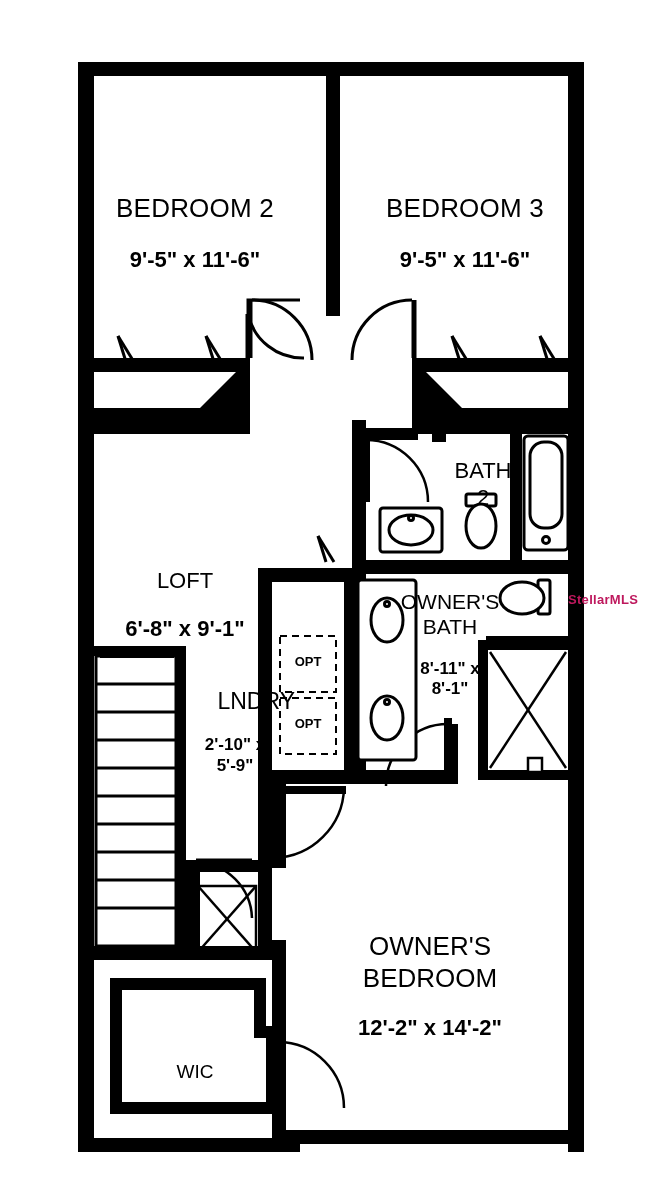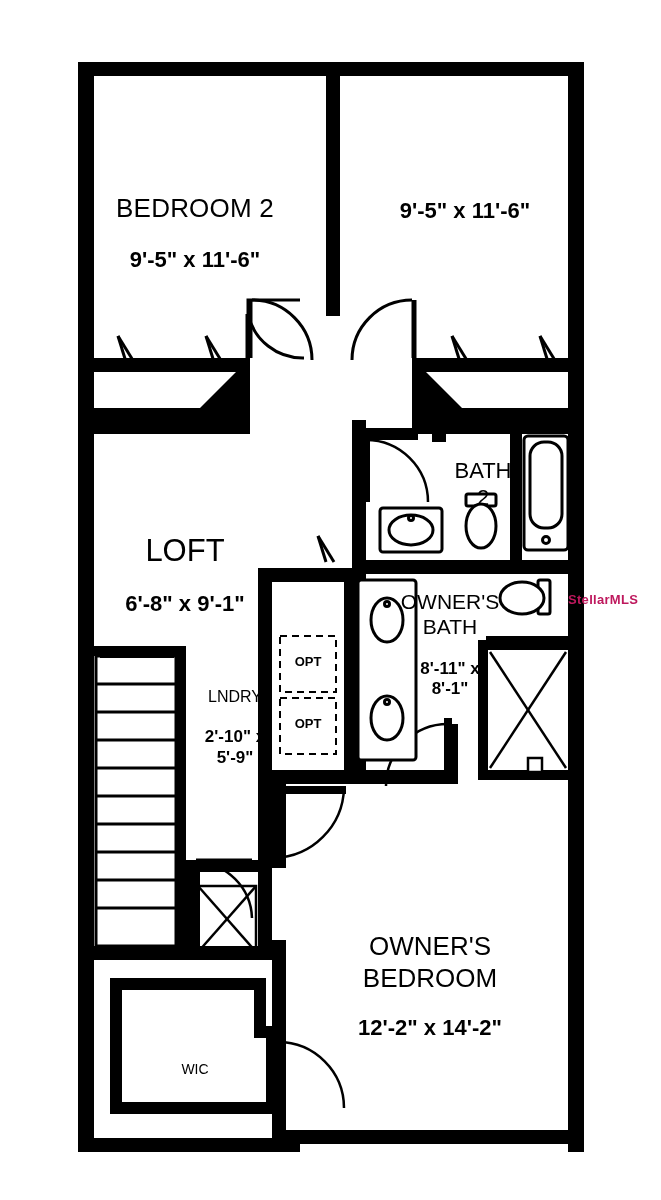--- a/index.html
+++ b/index.html
@@ -41,40 +41,40 @@
   
   #lbl-bed2 { left: 60px; top: 176px; width: 270px; }
   #lbl-bed2 .name { font-size: 26px; letter-spacing: .2px; }
   #lbl-bed2 .dims { font-size: 22px; margin-top: 4px; }
 
   #lbl-bed3 { left: 330px; top: 176px; width: 270px; }
   #lbl-bed3 .name { font-size: 26px; letter-spacing: .2px; }
   #lbl-bed3 .dims { font-size: 22px; margin-top: 4px; }
 
   #lbl-loft { left: 65px; top: 515px; width: 240px; }
-  #lbl-loft .name { font-size: 31px; }
+  #lbl-loft .name { font-size: 22px; margin-top: 35px; }
   #lbl-loft .dims { font-size: 22px; margin-top: 4px; }
 
   #lbl-bath2 { left: 428px; top: 440px; width: 110px; }
   #lbl-bath2 .name { font-size: 22px; line-height: 1.2; }
 
   #lbl-obath { left: 360px; top: 572px; width: 180px; }
   #lbl-obath .name { font-size: 21px; line-height: 1.15; }
   #lbl-obath .dims { font-size: 17px; margin-top: 2px; line-height: 1.15; }
 
   #lbl-lndry { left: 175px; top: 670px; width: 120px; }
-  #lbl-lndry .name { font-size: 16px; }
+  #lbl-lndry .name { font-size: 23px; text-align: right; }
   #lbl-lndry .dims { font-size: 17px; margin-top: 2px; line-height: 1.2; }
 
   #lbl-obed { left: 300px; top: 913px; width: 260px; }
   #lbl-obed .name { font-size: 26px; line-height: 1.2; }
   #lbl-obed .dims { font-size: 22px; margin-top: 3px; }
 
   #lbl-wic { left: 140px; top: 1043px; width: 110px; }
-  #lbl-wic .name { font-size: 14px; }
+  #lbl-wic .name { font-size: 19px; }
 
   #lbl-opt1 { left: 286px; top: 655px; width: 44px; font-size: 13px; font-weight: bold;}
   #lbl-opt2 { left: 286px; top: 717px; width: 44px; font-size: 13px; font-weight: bold;}
 
   #watermark {
     position: absolute;
     left: 568px;
     top: 592px;
     font-size: 13px;
     color: #be185d;
@@ -290,20 +290,21 @@
   </g>
 
 </svg>
 
 <div class="label" id="lbl-bed2">
   <span class="name">BEDROOM 2</span>
   <span class="dims">9'-5" x 11'-6"</span>
 </div>
 
 <div class="label" id="lbl-bed3">
+  <span class="name">BEDROOM 3</span>
   <span class="dims">9'-5" x 11'-6"</span>
 </div>
 
 <div class="label" id="lbl-loft">
   <span class="name">LOFT</span>
   <span class="dims">6'-8" x 9'-1"</span>
 </div>
 
 <div class="label" id="lbl-bath2">
   <span class="name">BATH

